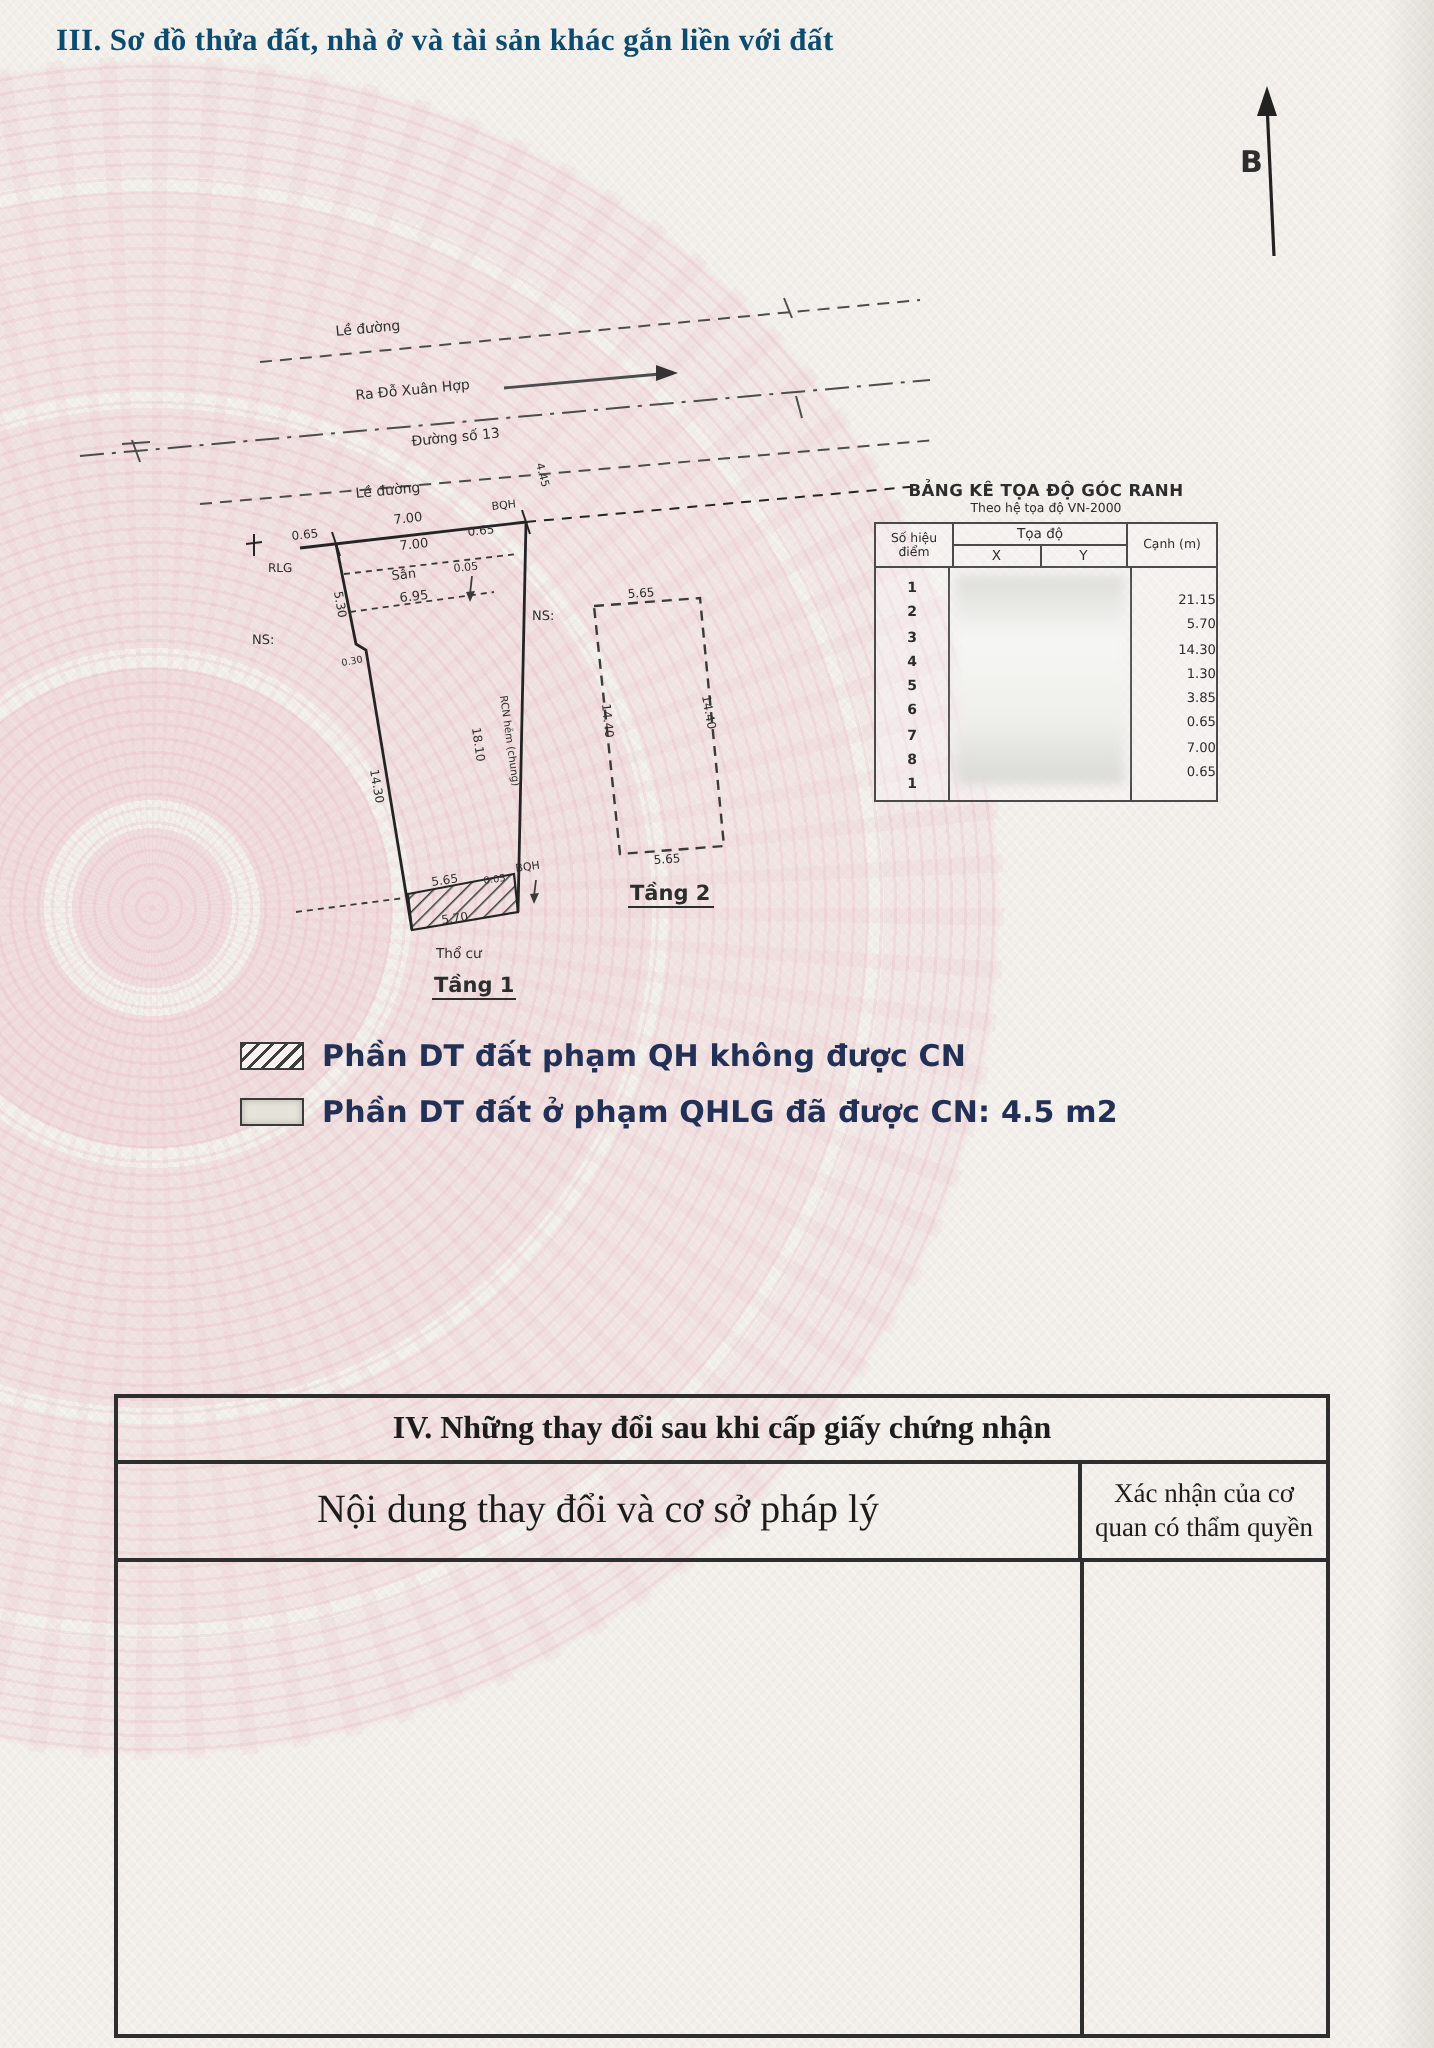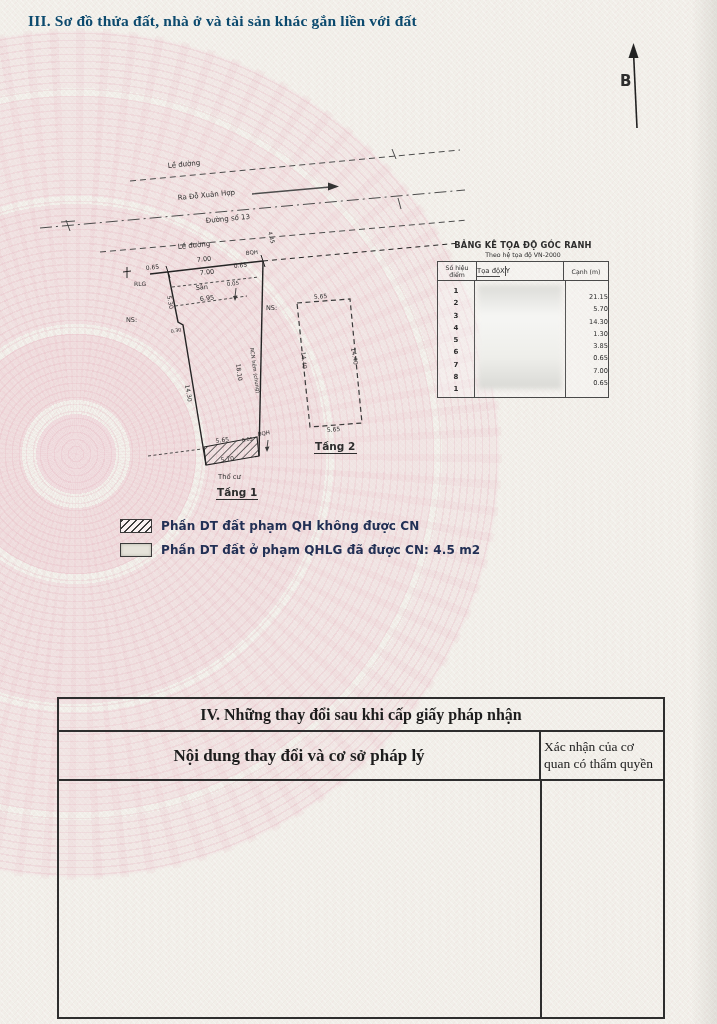--- a/index.html
+++ b/index.html
@@ -33,21 +33,21 @@
 
   
   .coord-table{position:absolute;left:437px;top:240px;width:172px;z-index:2;
     font-family:"DejaVu Sans",sans-serif;color:#2c2c2c;}
   .ct-title{font-size:8.3px;font-weight:bold;text-align:center;letter-spacing:.2px;}
   .ct-sub{font-size:6.2px;text-align:center;margin-top:1px;}
   .ct-frame{margin-top:3px;border:1px solid #4a4a4a;background:rgba(250,250,248,.35);}
   .ct-head{display:flex;border-bottom:1px solid #4a4a4a;}
   .ct-c1{width:36px;border-right:1px solid #4a4a4a;font-size:6.2px;text-align:center;
     display:flex;align-items:center;justify-content:center;padding:2px 1px;}
-  .ct-cmid{flex:1;display:flex;flex-direction:row;align-items:center;}
+  .ct-cmid{flex:1;display:flex;flex-direction:column;}
   .ct-toado{font-size:6.8px;text-align:center;border-bottom:1px solid #4a4a4a;padding:1px 0;}
   .ct-xy{display:flex;font-size:6.8px;text-align:center;}
   .ct-xy span{flex:1;padding:1px 0;}
   .ct-xy span:first-child{border-right:1px solid #4a4a4a;}
   .ct-c3{width:42px;border-left:1px solid #4a4a4a;font-size:6.2px;text-align:center;
     display:flex;align-items:center;justify-content:center;padding:2px 1px;}
   .ct-body{display:flex;position:relative;height:116px;}
   .ct-points{width:36px;border-right:1px solid #4a4a4a;text-align:center;
     font-size:7px;font-weight:bold;padding-top:4px;}
   .ct-points span{display:block;line-height:12.3px;}
@@ -59,31 +59,31 @@
     font-size:6.6px;padding-top:10px;}
   .ct-edges span{display:block;line-height:12.3px;}
 
   
   .legend{position:absolute;left:120px;top:519px;z-index:2;
     font-family:"DejaVu Sans",sans-serif;color:#223055;}
   .legend-row{display:flex;align-items:center;margin-bottom:10px;}
   .swatch{width:30px;height:12px;border:1px solid #3a3a3a;margin-right:9px;flex:none;}
   .swatch-hatch{background:repeating-linear-gradient(135deg,#3d3d3d 0 1.6px,rgba(255,255,255,.65) 1.6px 5px);}
   .swatch-light{background:#e6e3da;box-shadow:inset 0 0 3px rgba(120,120,110,.5);}
-  .legend-label{font-size:12px;font-weight:bold;letter-spacing:.1px;}
+  .legend-label{font-size:15px;font-weight:bold;letter-spacing:.1px;}
 
   
   .sec4{position:absolute;left:57px;top:697px;width:604px;z-index:2;
     border:2px solid #2e2e2e;background:rgba(252,252,250,.0);}
   .sec4-title{height:31px;line-height:31px;text-align:center;font-size:16px;font-weight:bold;}
   .sec4-head{display:flex;border-top:2px solid #2e2e2e;}
   .sec4-head-left{flex:1;display:flex;align-items:center;justify-content:center;
-    font-size:17px;min-height:47px;border-right:2px solid #2e2e2e;font-weight:bold;}
+    font-size:20px;min-height:47px;border-right:2px solid #2e2e2e;}
   .sec4-head-right{width:116px;display:flex;align-items:center;justify-content:center;
-    font-size:13.5px;line-height:1.25;padding:2px 3px;}
+    text-align:center;font-size:13.5px;line-height:1.25;padding:2px 3px;}
   .sec4-body{display:flex;border-top:2px solid #2e2e2e;height:236px;}
   .sec4-body-left{flex:1;border-right:2px solid #2e2e2e;}
   .sec4-body-right{width:121px;}
 
   svg text{font-family:"DejaVu Sans",sans-serif;fill:#2d2d2d;}
 </style>
 </head>
 <body>
 
 <div class="drum"></div>
@@ -224,21 +224,21 @@
     <div class="swatch swatch-hatch"></div>
     <div class="legend-label">Phần DT đất phạm QH không được CN</div>
   </div>
   <div class="legend-row">
     <div class="swatch swatch-light"></div>
     <div class="legend-label">Phần DT đất ở phạm QHLG đã được CN: 4.5 m2</div>
   </div>
 </div>
 
 <div class="sec4">
-  <div class="sec4-title">IV. Những thay đổi sau khi cấp giấy pháp nhận</div>
+  <div class="sec4-title">IV. Những thay đổi sau khi cấp giấy chứng nhận</div>
   <div class="sec4-head">
     <div class="sec4-head-left">Nội dung thay đổi và cơ sở pháp lý</div>
     <div class="sec4-head-right">Xác nhận của cơ quan có thẩm quyền</div>
   </div>
   <div class="sec4-body">
     <div class="sec4-body-left"></div>
     <div class="sec4-body-right"></div>
   </div>
 </div>
 

